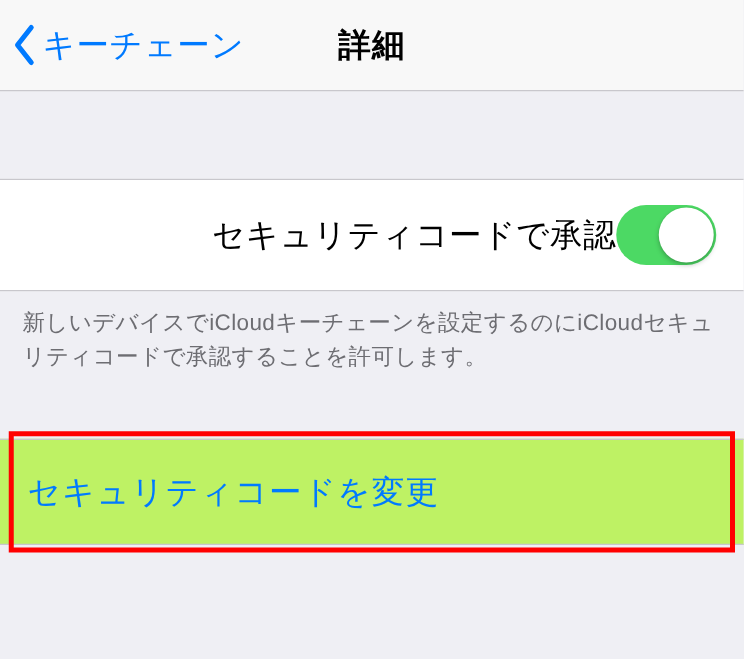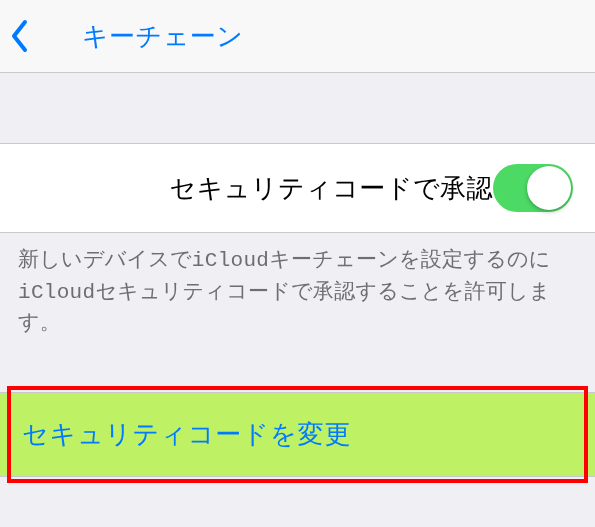--- a/index.html
+++ b/index.html
@@ -25,21 +25,20 @@
       align-items: center;
     }
     .back-group {
       display: flex;
       align-items: center;
       position: absolute;
       left: 10px;
       top: 0;
       bottom: 0;
       cursor: pointer;
-      gap: 48px;
     }
     .chevron-svg {
       width: 20px;
       height: 34px;
     }
     .back-label {
       color: #007aff;
       font-size: 26px;
       margin-left: 4px;
       letter-spacing: 0.5px;
@@ -86,25 +85,24 @@
       right: 2px;
       top: 2px;
       width: 44px;
       height: 44px;
       background: #fff;
       border-radius: 50%;
       box-shadow: 0 2px 4px rgba(0,0,0,0.25), 0 0 1px rgba(0,0,0,0.15);
     }
     .footer-text {
       padding: 12px 18px 0 18px;
-      font-size: 21px;
+      font-size: 18px;
       color: #6d6d72;
       line-height: 1.5;
       letter-spacing: 0.3px;
-      font-family: Liberation Mono, monospace;
     }
     .link-cell-wrapper {
       margin-top: 52px;
       position: relative;
     }
     .link-cell {
       background: #bef264;
       border-top: 1px solid #c8c7cc;
       border-bottom: 1px solid #c8c7cc;
       padding: 24px 22px;
@@ -128,20 +126,21 @@
 </head>
 <body>
 
 <div class="navbar">
   <div class="back-group">
     <svg class="chevron-svg" viewBox="0 0 20 34">
       <polyline points="15,3 4,17 15,31" fill="none" stroke="#007aff" stroke-width="4" stroke-linecap="round" stroke-linejoin="round"></polyline>
     </svg>
     <span class="back-label">キーチェーン</span>
   </div>
+  <div class="title">詳細</div>
 </div>
 
 <div class="group-spacer"></div>
 
 <div class="cell">
   <span class="cell-label">セキュリティコードで承認</span>
   <div class="toggle">
     <div class="toggle-knob"></div>
   </div>
 </div>

